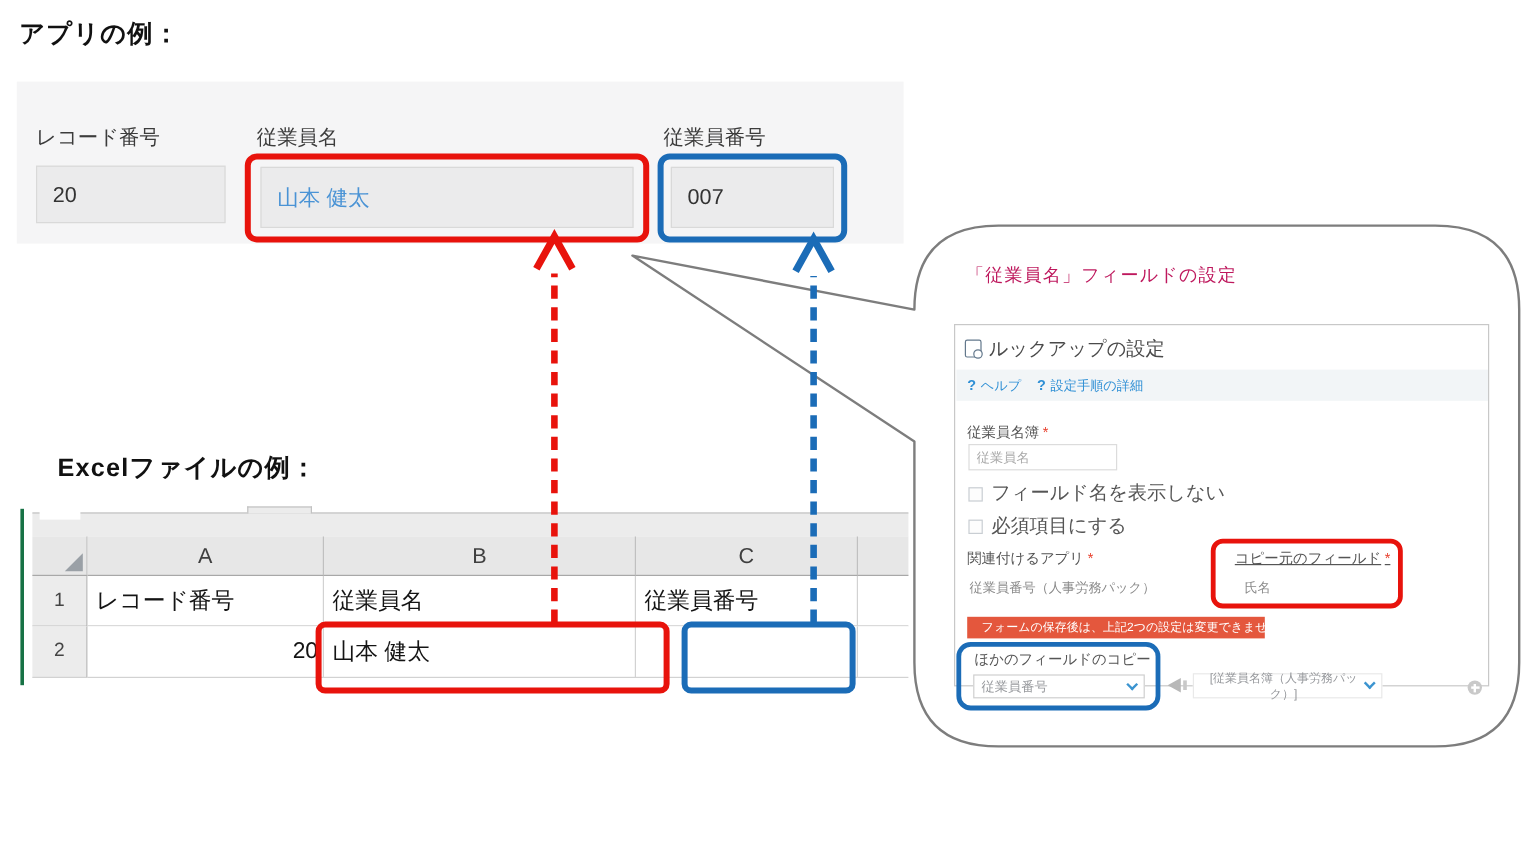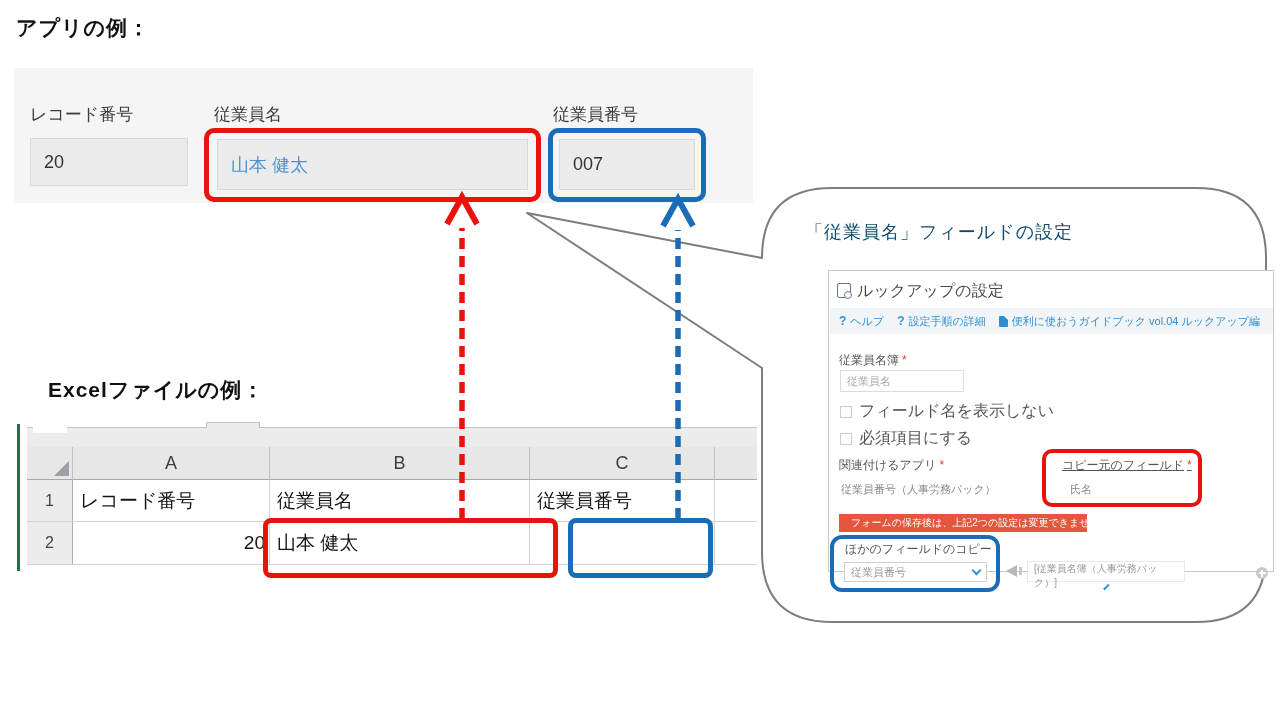--- a/index.html
+++ b/index.html
@@ -60,21 +60,21 @@
   .xfer-arrow { display:flex; align-items:center; gap:2px; }
   .xfer-tri { width:0; height:0; border-right:11px solid #b8b8b8;
               border-top:6px solid transparent; border-bottom:6px solid transparent; }
   .xfer-bar { width:3px; height:8px; background:#c9c9c9; }
   .plus-circle { width:12px; height:12px; border-radius:50%; background:#c9c9c9; position:relative; }
   .plus-circle::before, .plus-circle::after { content:""; position:absolute; background:#fff; }
   .plus-circle::before { left:5px; top:2.5px; width:2px; height:7px; }
   .plus-circle::after  { left:2.5px; top:5px; width:7px; height:2px; }
   .dlg-red-box  { border:4px solid #e8130c; border-radius:10px; }
   .dlg-blue-box { border:4px solid #1b6cb7; border-radius:12px; }
-  .callout-title { font-size:18px; color:#0c4a6e; letter-spacing:1px; }
+  .callout-title { font-size:15px; color:#be185d; letter-spacing:1px; }
   .lookup-icon { width:14px; height:15px; border:1.5px solid #63788c; border-radius:2px; position:relative; }
   .lookup-icon::after { content:""; position:absolute; width:6px; height:6px;
                         border:1.5px solid #63788c; border-radius:50%; right:-2px; bottom:-2px; background:#fff; }
   svg.overlay { position:absolute; left:0; top:0; pointer-events:none; }
 </style>
 </head>
 <body>
 
 <div class="abs sect-title" style="left:16px;top:14px;">アプリの例：</div>
 
@@ -122,40 +122,36 @@
 <div class="abs hl-red" style="left:263px;top:518px;width:295px;height:60px;border-radius:8px;"></div>
 <div class="abs hl-blue" style="left:568px;top:518px;width:145px;height:60px;border-radius:8px;"></div>
 
 <svg class="overlay" width="1280" height="720">
   <path d="M527,213 L762,368 L762,552 Q762,622 832,622 L1196,622 Q1266,622 1266,552
            L1266,258 Q1266,188 1196,188 L832,188 Q762,188 762,258 Z" fill="#ffffff" stroke="#7d7d7d" stroke-width="2" stroke-linejoin="round"></path>
 </svg>
 
 <div class="abs callout-title" style="left:805px;top:220px;">「従業員名」フィールドの設定</div>
 
-<div class="abs dialog" style="left:828px;top:270px;width:446px;height:302px;">
+<div class="abs dialog" style="left:795px;top:270px;width:446px;height:302px;text-align:center;">
 
   <div class="abs" style="left:8px;top:12px;">
       <span class="lookup-icon" style="display:block;"></span>
     </div>
   <div class="abs dlg-title" style="left:28px;top:10px;">ルックアップの設定</div>
 
   <div class="abs links-bar" style="left:1px;top:37px;width:443px;height:26px;">
     <span class="link">
       <span class="q-glyph">?</span>
       <span>ヘルプ</span>
     </span>
     <span class="link">
       <span class="q-glyph">?</span>
       <span>設定手順の詳細</span>
     </span>
-    <span class="link">
-      <span class="doc-icon"></span>
-      <span>便利に使おうガイドブック vol.04 ルックアップ編</span>
-    </span>
   </div>
 
   <div class="abs fld-label" style="left:10px;top:81px;">
     <span>従業員名簿</span><span class="req">*</span>
   </div>
   <div class="abs dlg-input" style="left:11px;top:99px;width:124px;height:22px;">従業員名</div>
 
   <div class="abs" style="left:11px;top:130px;display:flex;align-items:center;gap:7px;">
     <span class="cb-box"></span>
     <span class="cb-label">フィールド名を表示しない</span>
@@ -184,21 +180,21 @@
   <div class="abs dd" style="left:15px;top:291px;width:143px;height:20px;">
     <span>従業員番号</span>
     <span class="chev"></span>
   </div>
 
   <div class="abs xfer-arrow" style="left:177px;top:294px;">
     <span class="xfer-tri"></span>
       <span class="xfer-bar"></span>
   </div>
 
-  <div class="abs dd light" style="left:198px;top:290px;width:158px;height:21px;flex-direction:column;">
+  <div class="abs dd light" style="left:198px;top:290px;width:158px;height:21px;">
     <span>[従業員名簿（人事労務パック）]</span>
     <span class="chev"></span>
   </div>
 
   <div class="abs" style="left:427px;top:296px;">
     <span class="plus-circle" style="display:block;"></span>
   </div>
 </div>
 
 <svg class="overlay" width="1280" height="720">

